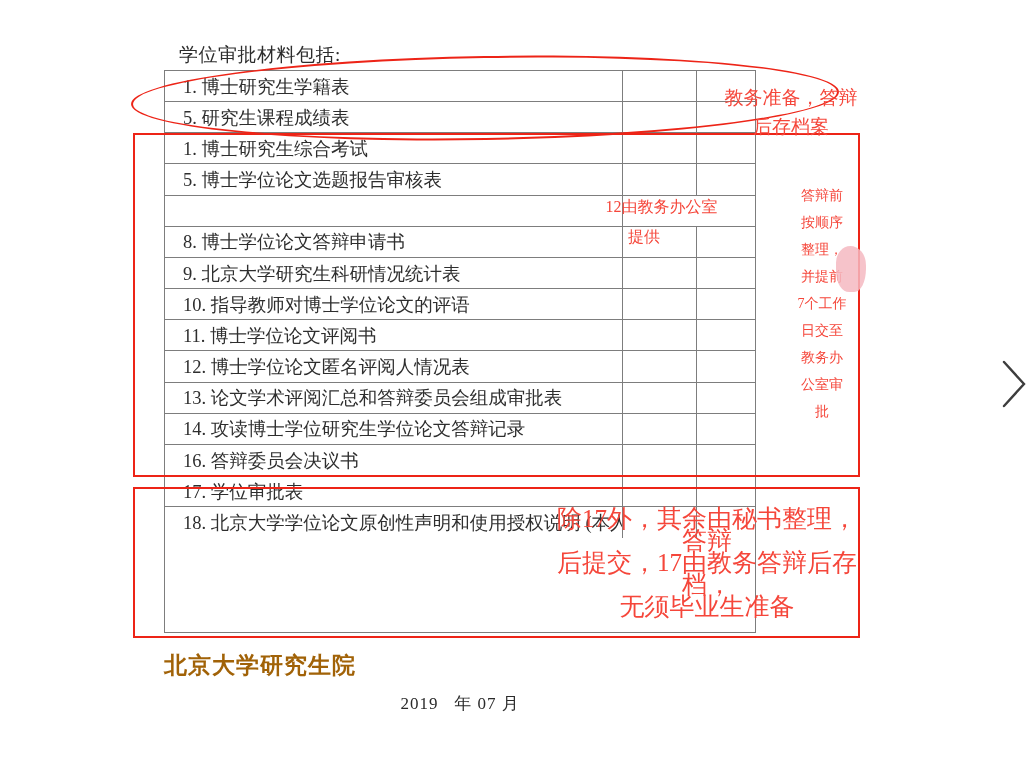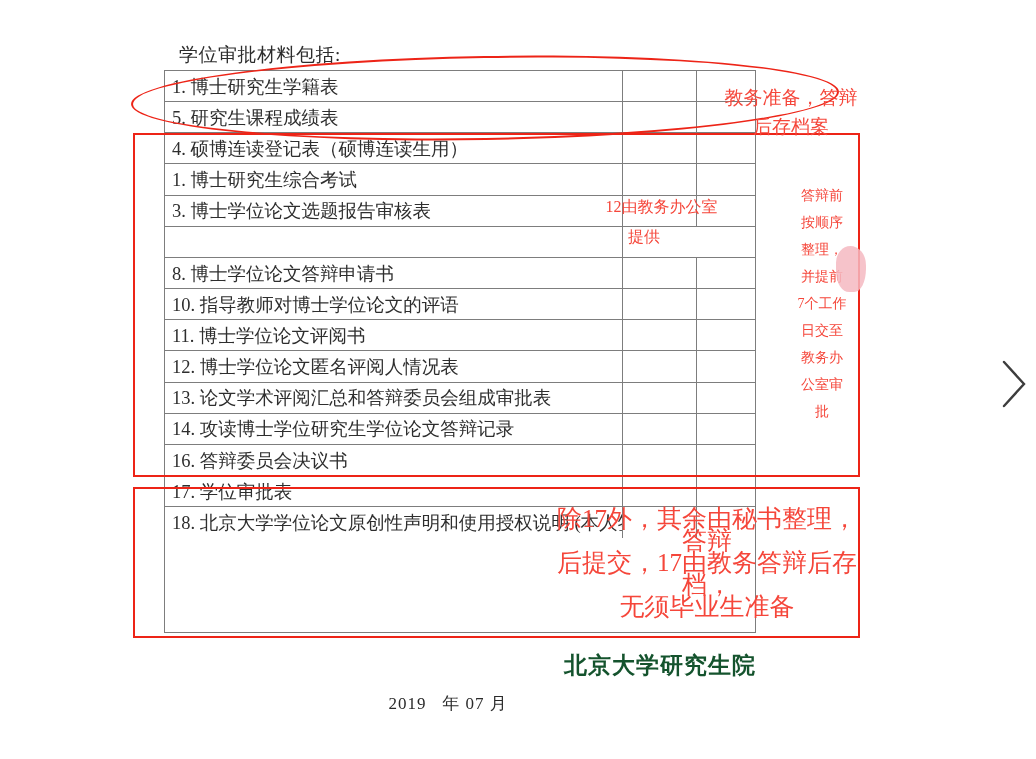--- a/index.html
+++ b/index.html
@@ -22,21 +22,21 @@
     position:absolute;left:164px;top:70px;width:592px;height:563px;
     border:1px solid var(--tbl-line);box-sizing:border-box;
     display:grid;grid-template-rows:repeat(18,1fr);
   }
   .trow{display:grid;grid-template-columns:1fr 74px 58px;border-bottom:1px solid var(--tbl-line);}
   .trow:last-child{border-bottom:none;}
   .cell{border-right:1px solid var(--tbl-line);box-sizing:border-box;}
   .cell:last-child{border-right:none;}
   .cell.item{
     display:flex;align-items:center;padding-left:7px;
-    font-size:18.5px;color:#2e2e2e;white-space:nowrap;overflow:hidden;
+    font-size:18.5px;color:#2e2e2e;white-space:nowrap;overflow:hidden;margin-left:11px;
   }
   
   .oval{
     position:absolute;left:131px;top:56px;width:708px;height:84px;
     border:2.5px solid var(--red-line);border-radius:50%;
     transform:rotate(-1deg);box-sizing:border-box;pointer-events:none;
   }
   .rect{
     position:absolute;border:2.5px solid var(--red-line);box-sizing:border-box;pointer-events:none;
   }
@@ -52,25 +52,25 @@
   .side-note{left:781px;top:182px;font-size:14px;line-height:27px;width:82px;}
   .bottom-note{left:557px;top:508px;font-size:25px;line-height:22px;width:300px;}
   .pink-blob{
     position:absolute;left:836px;top:246px;width:30px;height:46px;
     background:var(--pink);opacity:.85;
     border-radius:55% 60% 45% 50% / 42% 48% 58% 52%;
     pointer-events:none;
   }
   
   .footer-org{
-    position:absolute;left:164px;top:650px;width:592px;text-align:right;
-    font-size:23px;font-weight:bold;color:#14532d;letter-spacing:1px;
+    position:absolute;left:164px;top:650px;width:592px;text-align:left;
+    font-size:23px;font-weight:bold;color:#a16207;letter-spacing:1px;
   }
   .footer-date{
-    position:absolute;left:152px;top:692px;width:592px;text-align:center;
+    position:absolute;left:164px;top:692px;width:592px;text-align:center;
     font-size:17px;color:#2a2a2a;white-space:pre;letter-spacing:1px;
   }
   
   .next-arrow{
     position:absolute;left:998px;top:357px;width:32px;height:54px;cursor:pointer;
   }
 </style>
 </head>
 <body>
 
@@ -83,40 +83,40 @@
         <div class="cell item">1. 博士研究生学籍表</div>
         <div class="cell"></div>
         <div class="cell"></div>
       </div>
     <div class="trow">
         <div class="cell item">5. 研究生课程成绩表</div>
         <div class="cell"></div>
         <div class="cell"></div>
       </div>
     <div class="trow">
-        <div class="cell item">4. 硕博连读登记表（硕博连读生用）</div>
-        <div class="cell"></div>
-        <div class="cell"></div>
-      </div>
-    <div class="trow">
         <div class="cell item">1. 博士研究生综合考试</div>
         <div class="cell"></div>
         <div class="cell"></div>
       </div>
     <div class="trow">
-        <div class="cell item">3. 博士学位论文选题报告审核表</div>
+        <div class="cell item">5. 博士学位论文选题报告审核表</div>
         <div class="cell"></div>
         <div class="cell"></div>
       </div>
     <div class="trow">
         <div class="cell"></div>
         <div class="cell"></div>
       </div>
     <div class="trow">
         <div class="cell item">8. 博士学位论文答辩申请书</div>
+        <div class="cell"></div>
+        <div class="cell"></div>
+      </div>
+    <div class="trow">
+        <div class="cell item">9. 北京大学研究生科研情况统计表</div>
         <div class="cell"></div>
         <div class="cell"></div>
       </div>
     <div class="trow">
         <div class="cell item">10. 指导教师对博士学位论文的评语</div>
         <div class="cell"></div>
         <div class="cell"></div>
       </div>
     <div class="trow">
         <div class="cell item">11. 博士学位论文评阅书</div>

